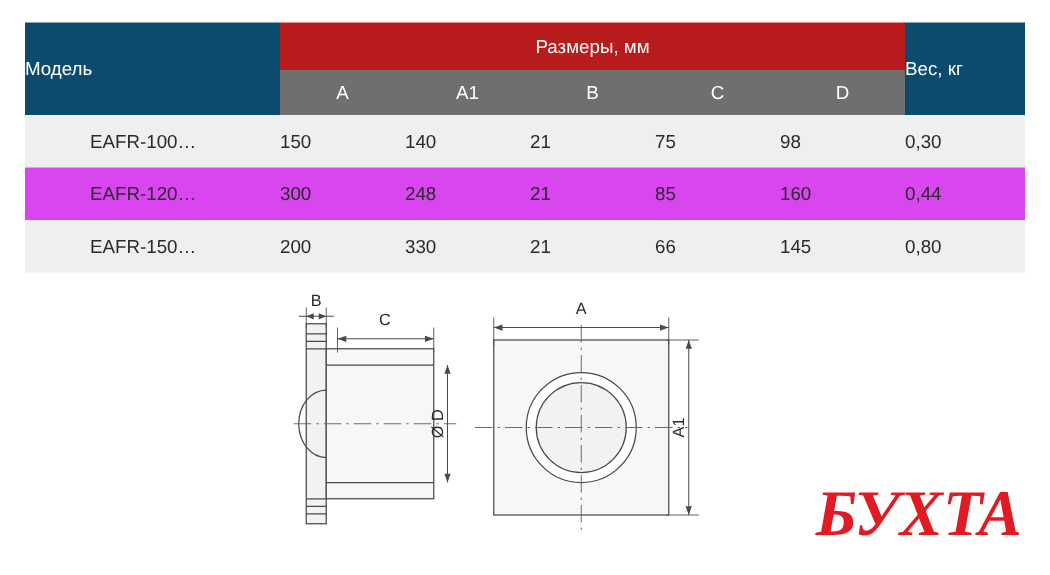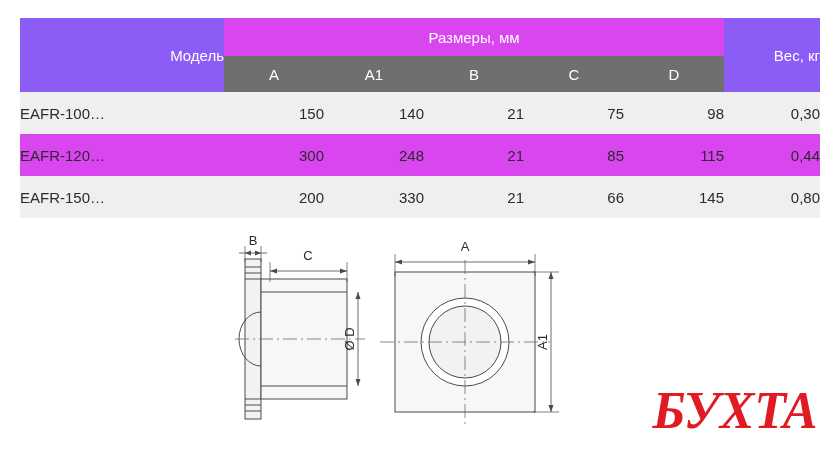--- a/index.html
+++ b/index.html
@@ -31,52 +31,53 @@
   .hdr-cell {
     background: #6f6f6f;
     color: #ffffff;
     font-weight: normal;
     font-size: 15px;
     text-align: center;
     vertical-align: middle;
     height: 36px;
   }
   .hdr-model {
-    background: #8b5cf6;
+    background: #0c4a6e;
     color: #ffffff;
     font-weight: normal;
     font-size: 15px;
-    text-align: right;
+    text-align: left;
     vertical-align: middle;
   }
   .hdr-span {
-    background: #d946ef;
+    background: #b91c1c;
     color: #ffffff;
     font-weight: normal;
     font-size: 15px;
     text-align: center;
     vertical-align: middle;
     height: 38px;
   }
   .row-light td {
     background: #efefef;
     color: #2b2b2b;
   }
   .row-dark td {
     background: #d946ef;
     color: #2b2b2b;
   }
   .spec-table tbody td {
     height: 42px;
     font-size: 15px;
-    text-align: right;
+    text-align: left;
     vertical-align: middle;
   }
   .spec-table tbody td.model-col {
     text-align: left;
+    padding-left: 52px;
   }
 
   
   .drawing {
     position: absolute;
     left: 215px;
     top: 234px;
     width: 380px;
     height: 210px;
   }
@@ -128,21 +129,21 @@
       <td>75</td>
       <td>98</td>
       <td>0,30</td>
     </tr>
     <tr class="row-dark">
       <td class="model-col">EAFR-120…</td>
       <td>300</td>
       <td>248</td>
       <td>21</td>
       <td>85</td>
-      <td>115</td>
+      <td>160</td>
       <td>0,44</td>
     </tr>
     <tr class="row-light">
       <td class="model-col">EAFR-150…</td>
       <td>200</td>
       <td>330</td>
       <td>21</td>
       <td>66</td>
       <td>145</td>
       <td>0,80</td>

